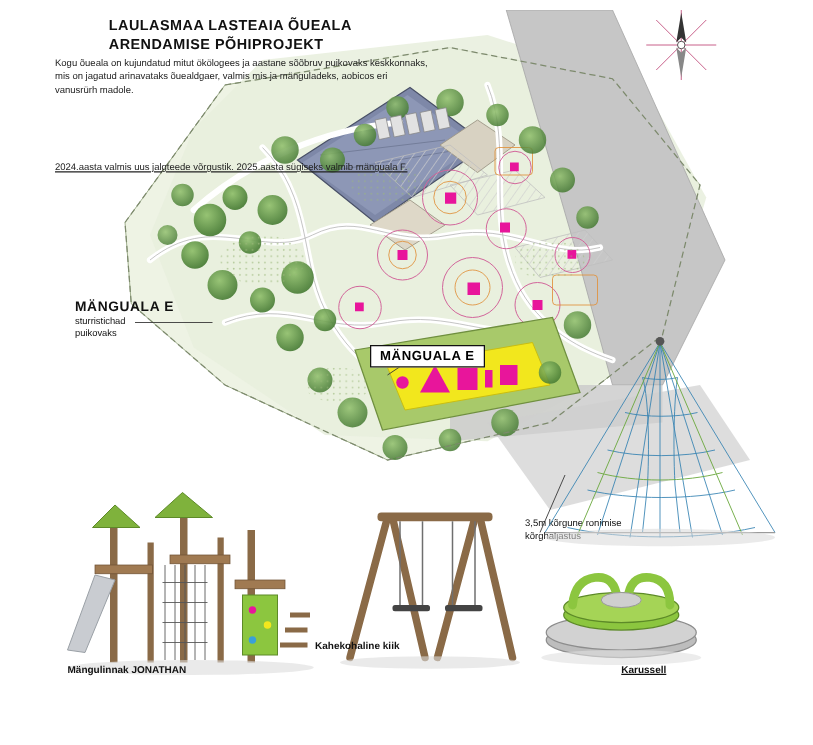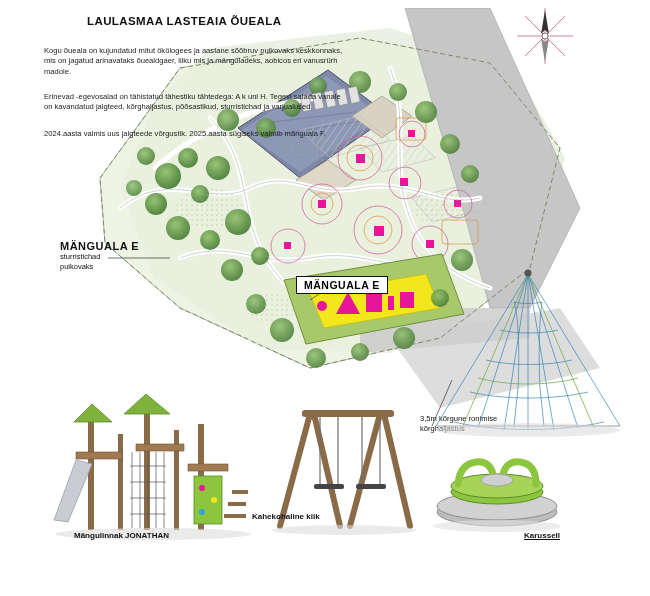--- a/index.html
+++ b/index.html
@@ -10,21 +10,21 @@
   .title{
     position:absolute;left:44px;top:14px;width:290px;
     font-size:11.5px;font-weight:bold;letter-spacing:.4px;line-height:15px;color:#111;margin-left:43px;
   }
   .body-text{
     position:absolute;left:44px;width:300px;
     font-size:7.6px;line-height:10.4px;color:#222;
   }
   .p1{top:46px;}
   .p2{top:92px;}
-  .p3{top:129px;}
+  .p3{top:129px;text-decoration:underline;}
 
   
   .plan{
     position:absolute;left:60px;top:8px;width:570px;height:460px;
     overflow:hidden;
   }
   .plan svg{position:absolute;left:0;top:0;}
 
   
   .callout{position:absolute;color:#111;}
@@ -34,23 +34,23 @@
   .lbl-mang-a{left:60px;top:240px;}
   .lbl-mang-e{
     position:absolute;left:296px;top:276px;
     background:#ffffff;border:1px solid #111;padding:2px 7px;
     font-size:10.5px;font-weight:bold;letter-spacing:.5px;
   }
   .lbl-pyramid{position:absolute;left:420px;top:414px;font-size:7.6px;line-height:10px;color:#111;}
 
   
   .caption{position:absolute;font-size:8px;font-weight:bold;color:#111;}
-  .cap-1{left:54px;top:531px;margin-left:20px;}
+  .cap-1{left:54px;top:531px;}
   .cap-2{left:252px;top:512px;}
-  .cap-3{left:524px;top:531px;text-decoration:underline;}
+  .cap-3{left:497px;top:531px;text-decoration:underline;}
 
   
   .equip{position:absolute;}
 
   
   .compass{position:absolute;left:515px;top:6px;width:60px;height:60px;}
 </style>
 </head>
 <body>
 
@@ -223,24 +223,24 @@
         <line x1="50" y1="10" x2="10" y2="50"></line>
       </g>
       <polygon points="30,4 34,28 30,24 26,28" fill="#333"></polygon>
       <polygon points="30,56 34,32 30,36 26,32" fill="#888"></polygon>
       <circle cx="30" cy="30" r="3" fill="#fff" stroke="#555" stroke-width="0.8"></circle>
     </svg>
   </div>
 
   <div class="title">
     <div>LAULASMAA LASTEAIA ÕUEALA</div>
-  </div>
-
-  <div class="body-text p1">Kogu õueala on kujundatud mitut ökölogees ja aastane sõõbruv puikovaks keskkonnaks, mis on jagatud arinavataks õuealdgaer, liiku mis ja mänguladeks, aobicos eri vanusrürh madole.</div>
-  <div class="body-text p2">Erinevad -egevosalad on tähistatud tähestiku tähtedega: A k uni H. Tegevi salada vanale on kavandatud jalgteed, kõrghaljastus, põõsastikud, sturristichad ja varjualused.</div>
+    <div>ARENDAMISE PÕHIPROJEKT</div>
+  </div>
+
+  <div class="body-text p1">Kogu õueala on kujundatud mitut ökölogees ja aastane sõõbruv puikovaks keskkonnaks, mis on jagatud arinavataks õuealdgaer, valmis mis ja mänguladeks, aobicos eri vanusrürh madole.</div>
   <div class="body-text p3">2024.aasta  valmis uus jalgteede võrgustik. 2025.aasta  sügiseks valmib mänguala F.</div>
 
   <div class="callout lbl-mang-a">
     <div class="big">MÄNGUALA E</div>
     <div class="small">sturristichad</div>
     <div class="small">puikovaks</div>
   </div>
 
   <div class="lbl-mang-e">MÄNGUALA E</div>
 

